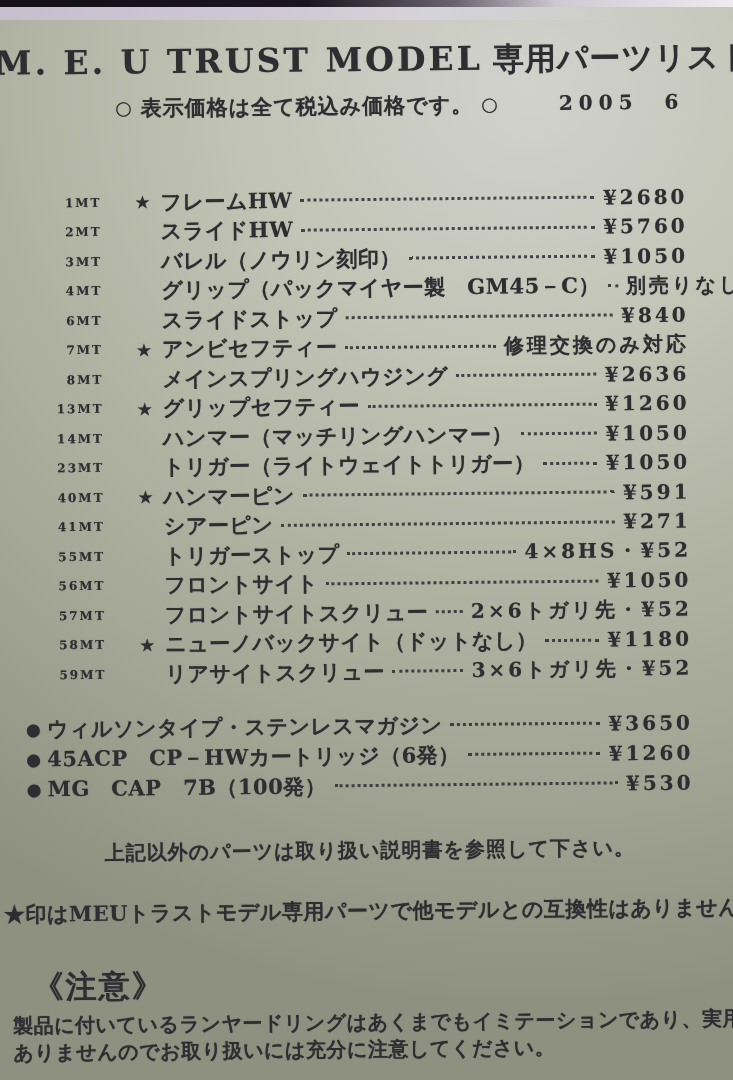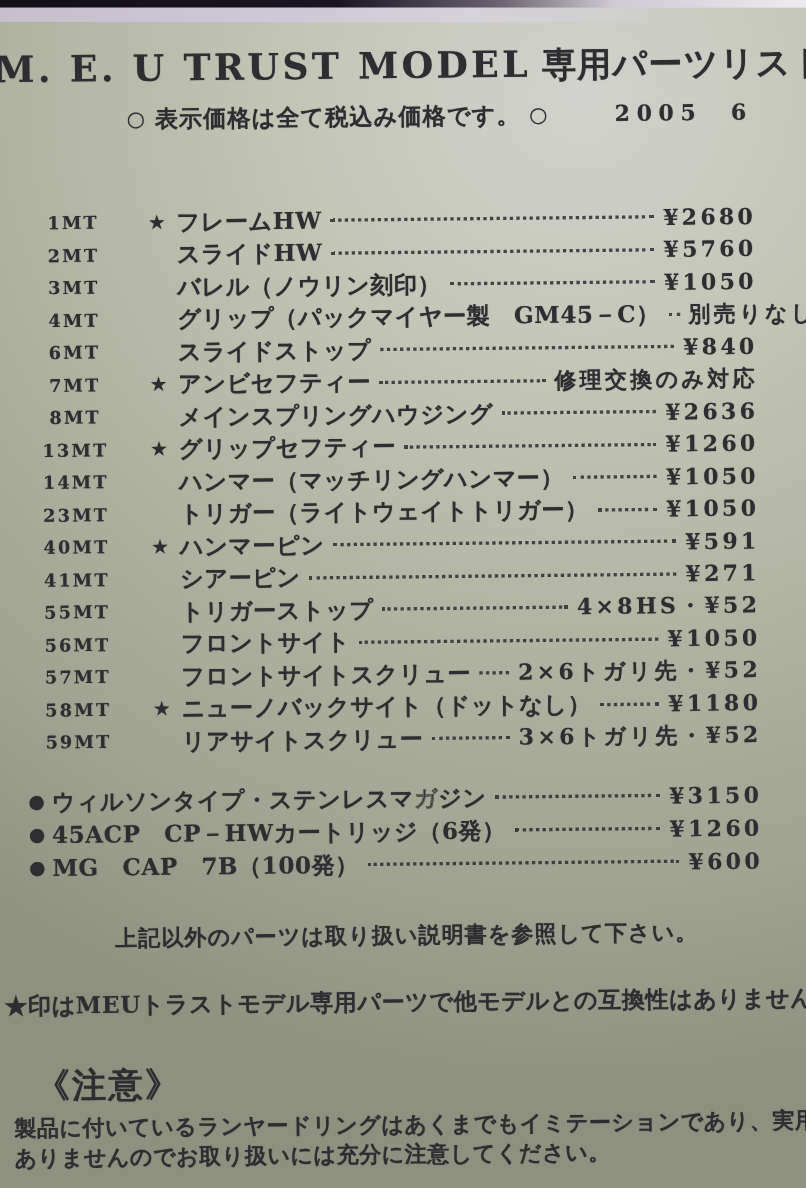--- a/index.html
+++ b/index.html
@@ -38,22 +38,22 @@
     font-size:21px;font-weight:bold;letter-spacing:1px;white-space:nowrap;
   }
   .circle{font-size:19px;font-weight:normal;margin:0 8px;position:relative;top:-1px;}
   .date{
     position:absolute;right:44px;top:0;
     font-size:20px;font-weight:bold;letter-spacing:6px;white-space:nowrap;
   }
   .list{margin-top:63px;padding:0 42px 0 35px;}
   .row{display:flex;align-items:center;height:29.5px;white-space:nowrap;}
   .no{
-    width:70px;flex:0 0 70px;text-align:center;
-    font-size:16px;font-weight:bold;letter-spacing:2px;
+    width:70px;flex:0 0 70px;text-align:right;
+    font-size:12px;font-weight:bold;letter-spacing:2px;
   }
   .star{width:26px;flex:0 0 26px;margin-left:33px;font-size:18px;text-align:left;}
   .pname{font-size:21px;font-weight:bold;letter-spacing:0.5px;}
   .leader{
     flex:1 1 auto;min-width:10px;height:0;
     border-top:3px dotted rgba(45,44,48,0.85);
     margin:0 8px;
   }
   .price{font-size:20px;font-weight:bold;letter-spacing:3px;text-align:right;}
   .extras{margin-top:24px;padding:0 42px 0 24px;}
@@ -236,35 +236,35 @@
           <span class="price">3×6トガリ先・¥52</span>
         </div>
       </div>
 
     <div class="extras">
 
         <div class="row">
           <span class="bullet">●</span>
           <span class="pname">ウィルソンタイプ・ステンレスマガジン</span>
           <span class="leader"></span>
-          <span class="price">¥3150</span>
+          <span class="price">¥3650</span>
         </div>
 
         <div class="row">
           <span class="bullet">●</span>
           <span class="pname">45ACP　CP－HWカートリッジ（6発）</span>
           <span class="leader"></span>
           <span class="price">¥1260</span>
         </div>
 
         <div class="row">
           <span class="bullet">●</span>
           <span class="pname">MG　CAP　7B（100発）</span>
           <span class="leader"></span>
-          <span class="price">¥600</span>
+          <span class="price">¥530</span>
         </div>
       </div>
 
     <div class="note-manual">上記以外のパーツは取り扱い説明書を参照して下さい。</div>
 
     <div class="note-star">★印はMEUトラストモデル専用パーツで他モデルとの互換性はありません。</div>
 
     <div class="caution-heading">《注意》</div>
     <div class="caution-line">製品に付いているランヤードリングはあくまでもイミテーションであり、実用強度は</div>
     <div class="caution-line">ありませんのでお取り扱いには充分に注意してください。</div>

